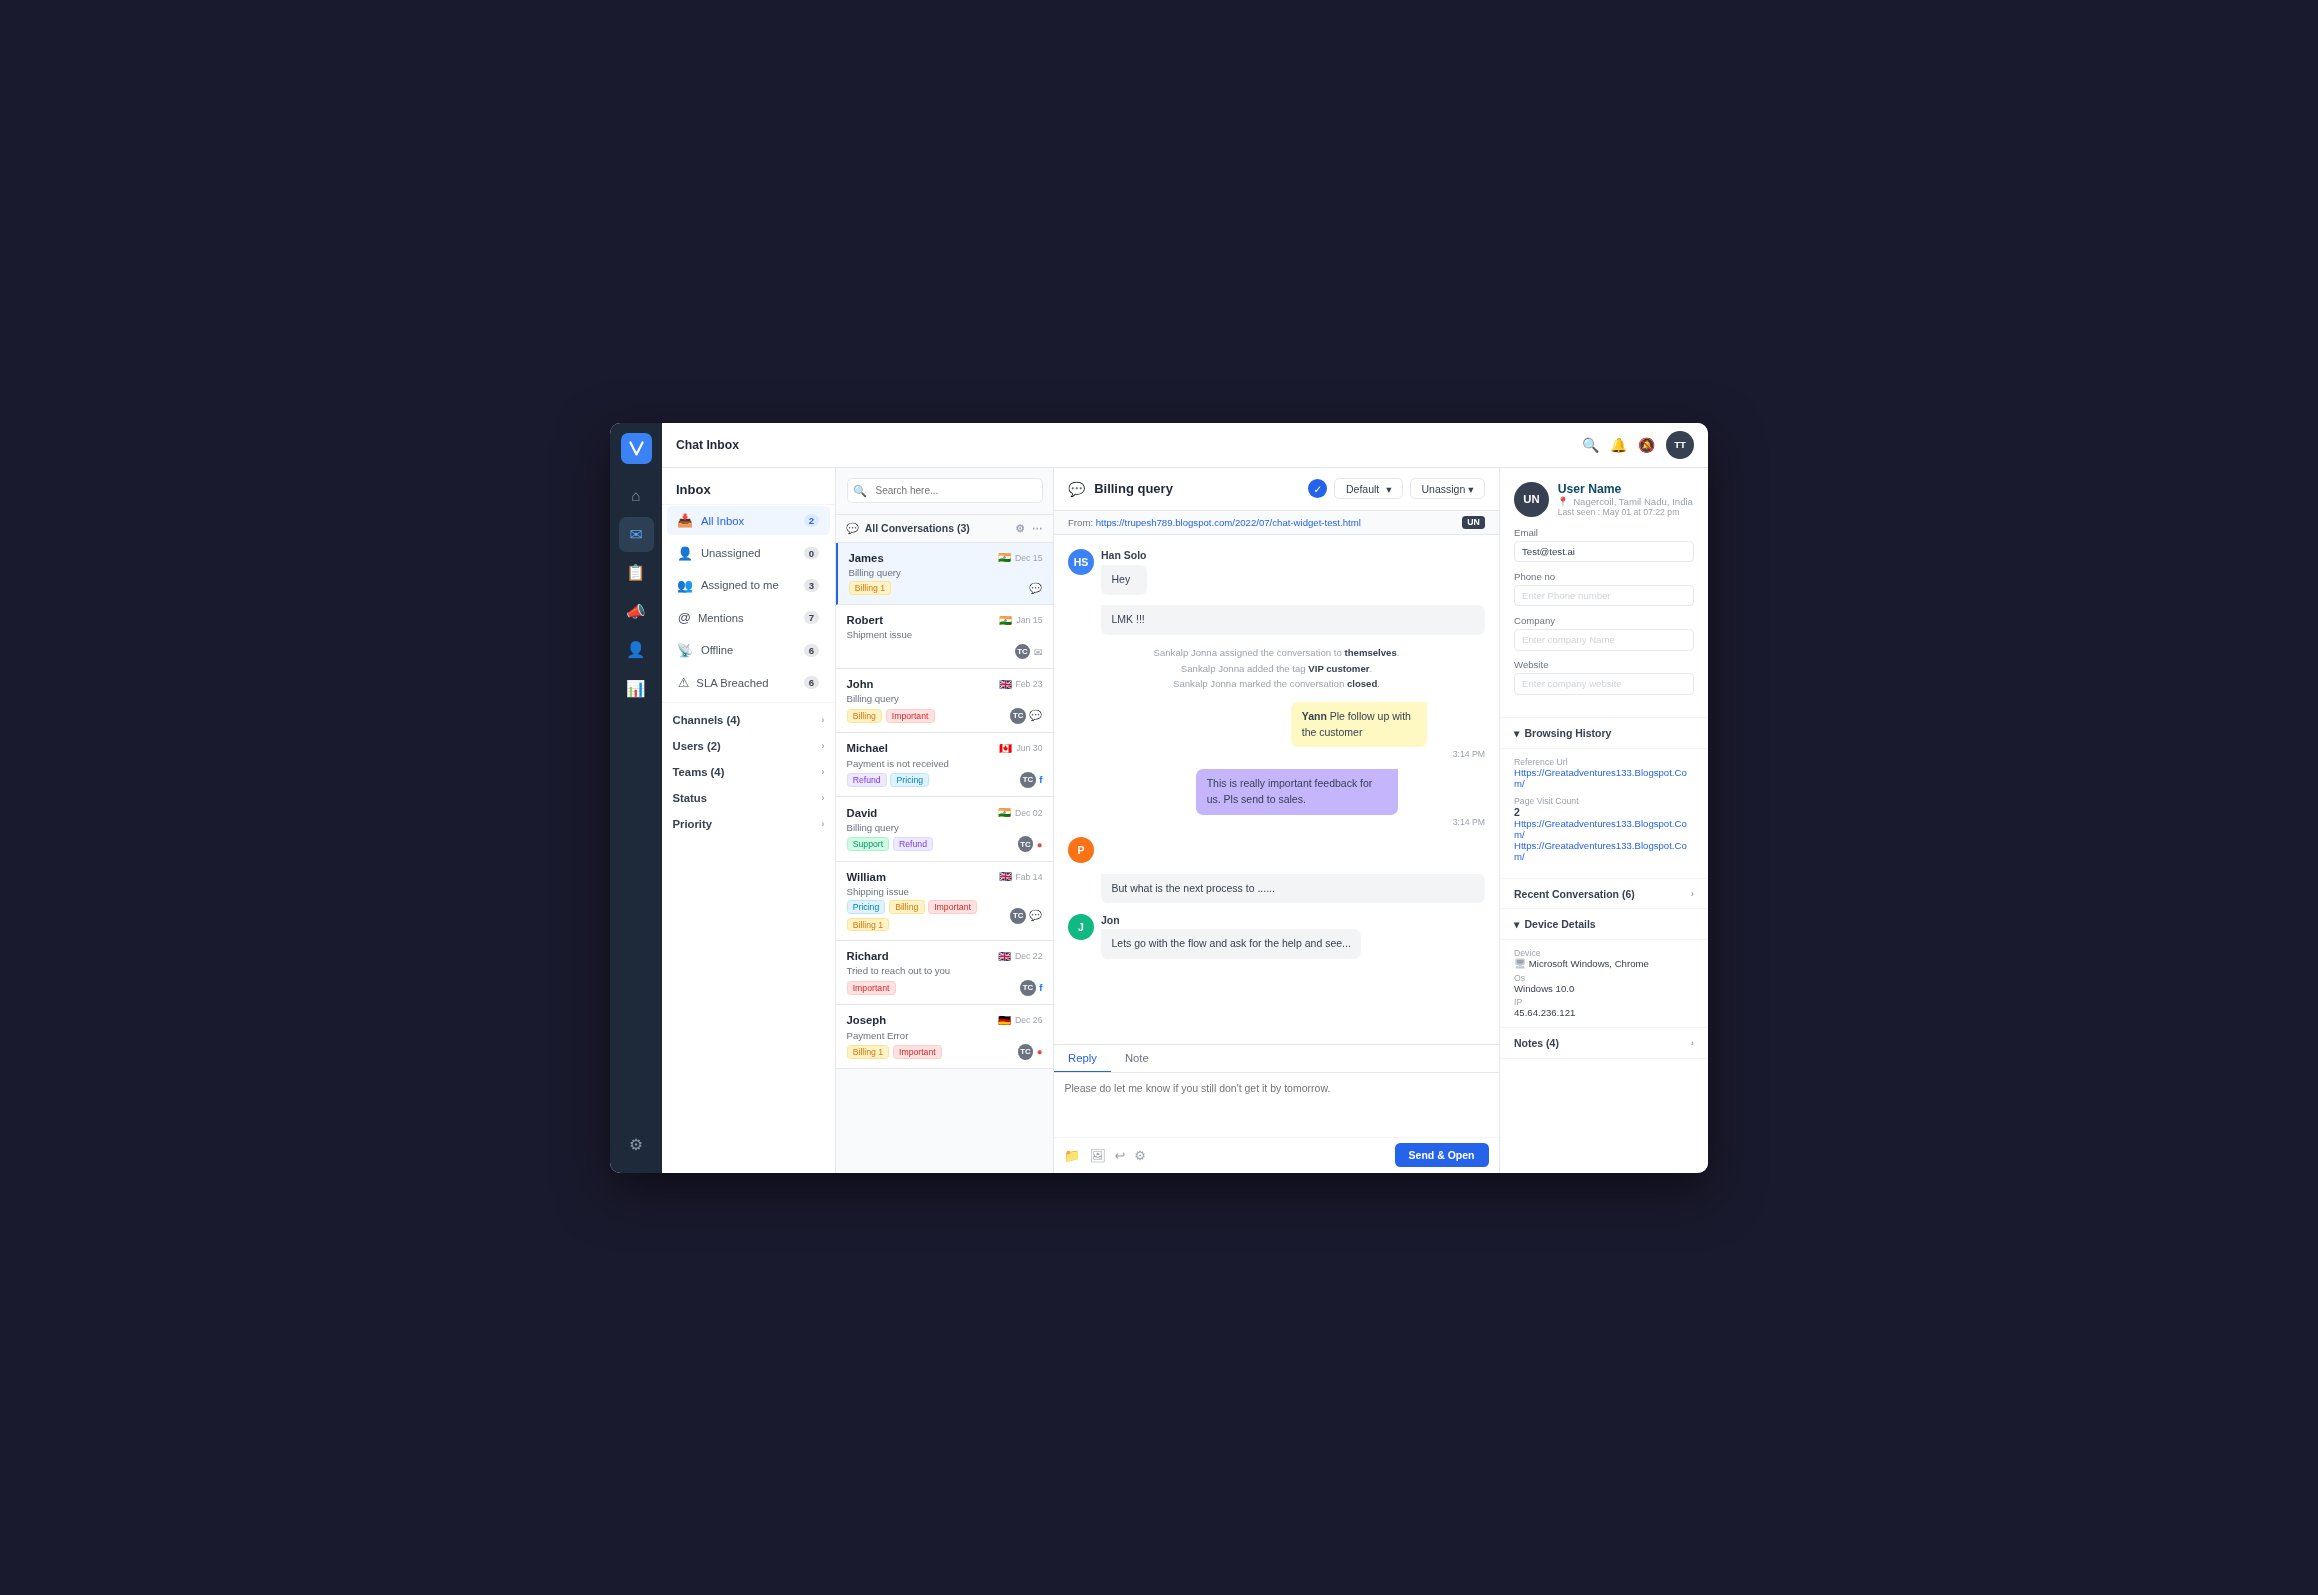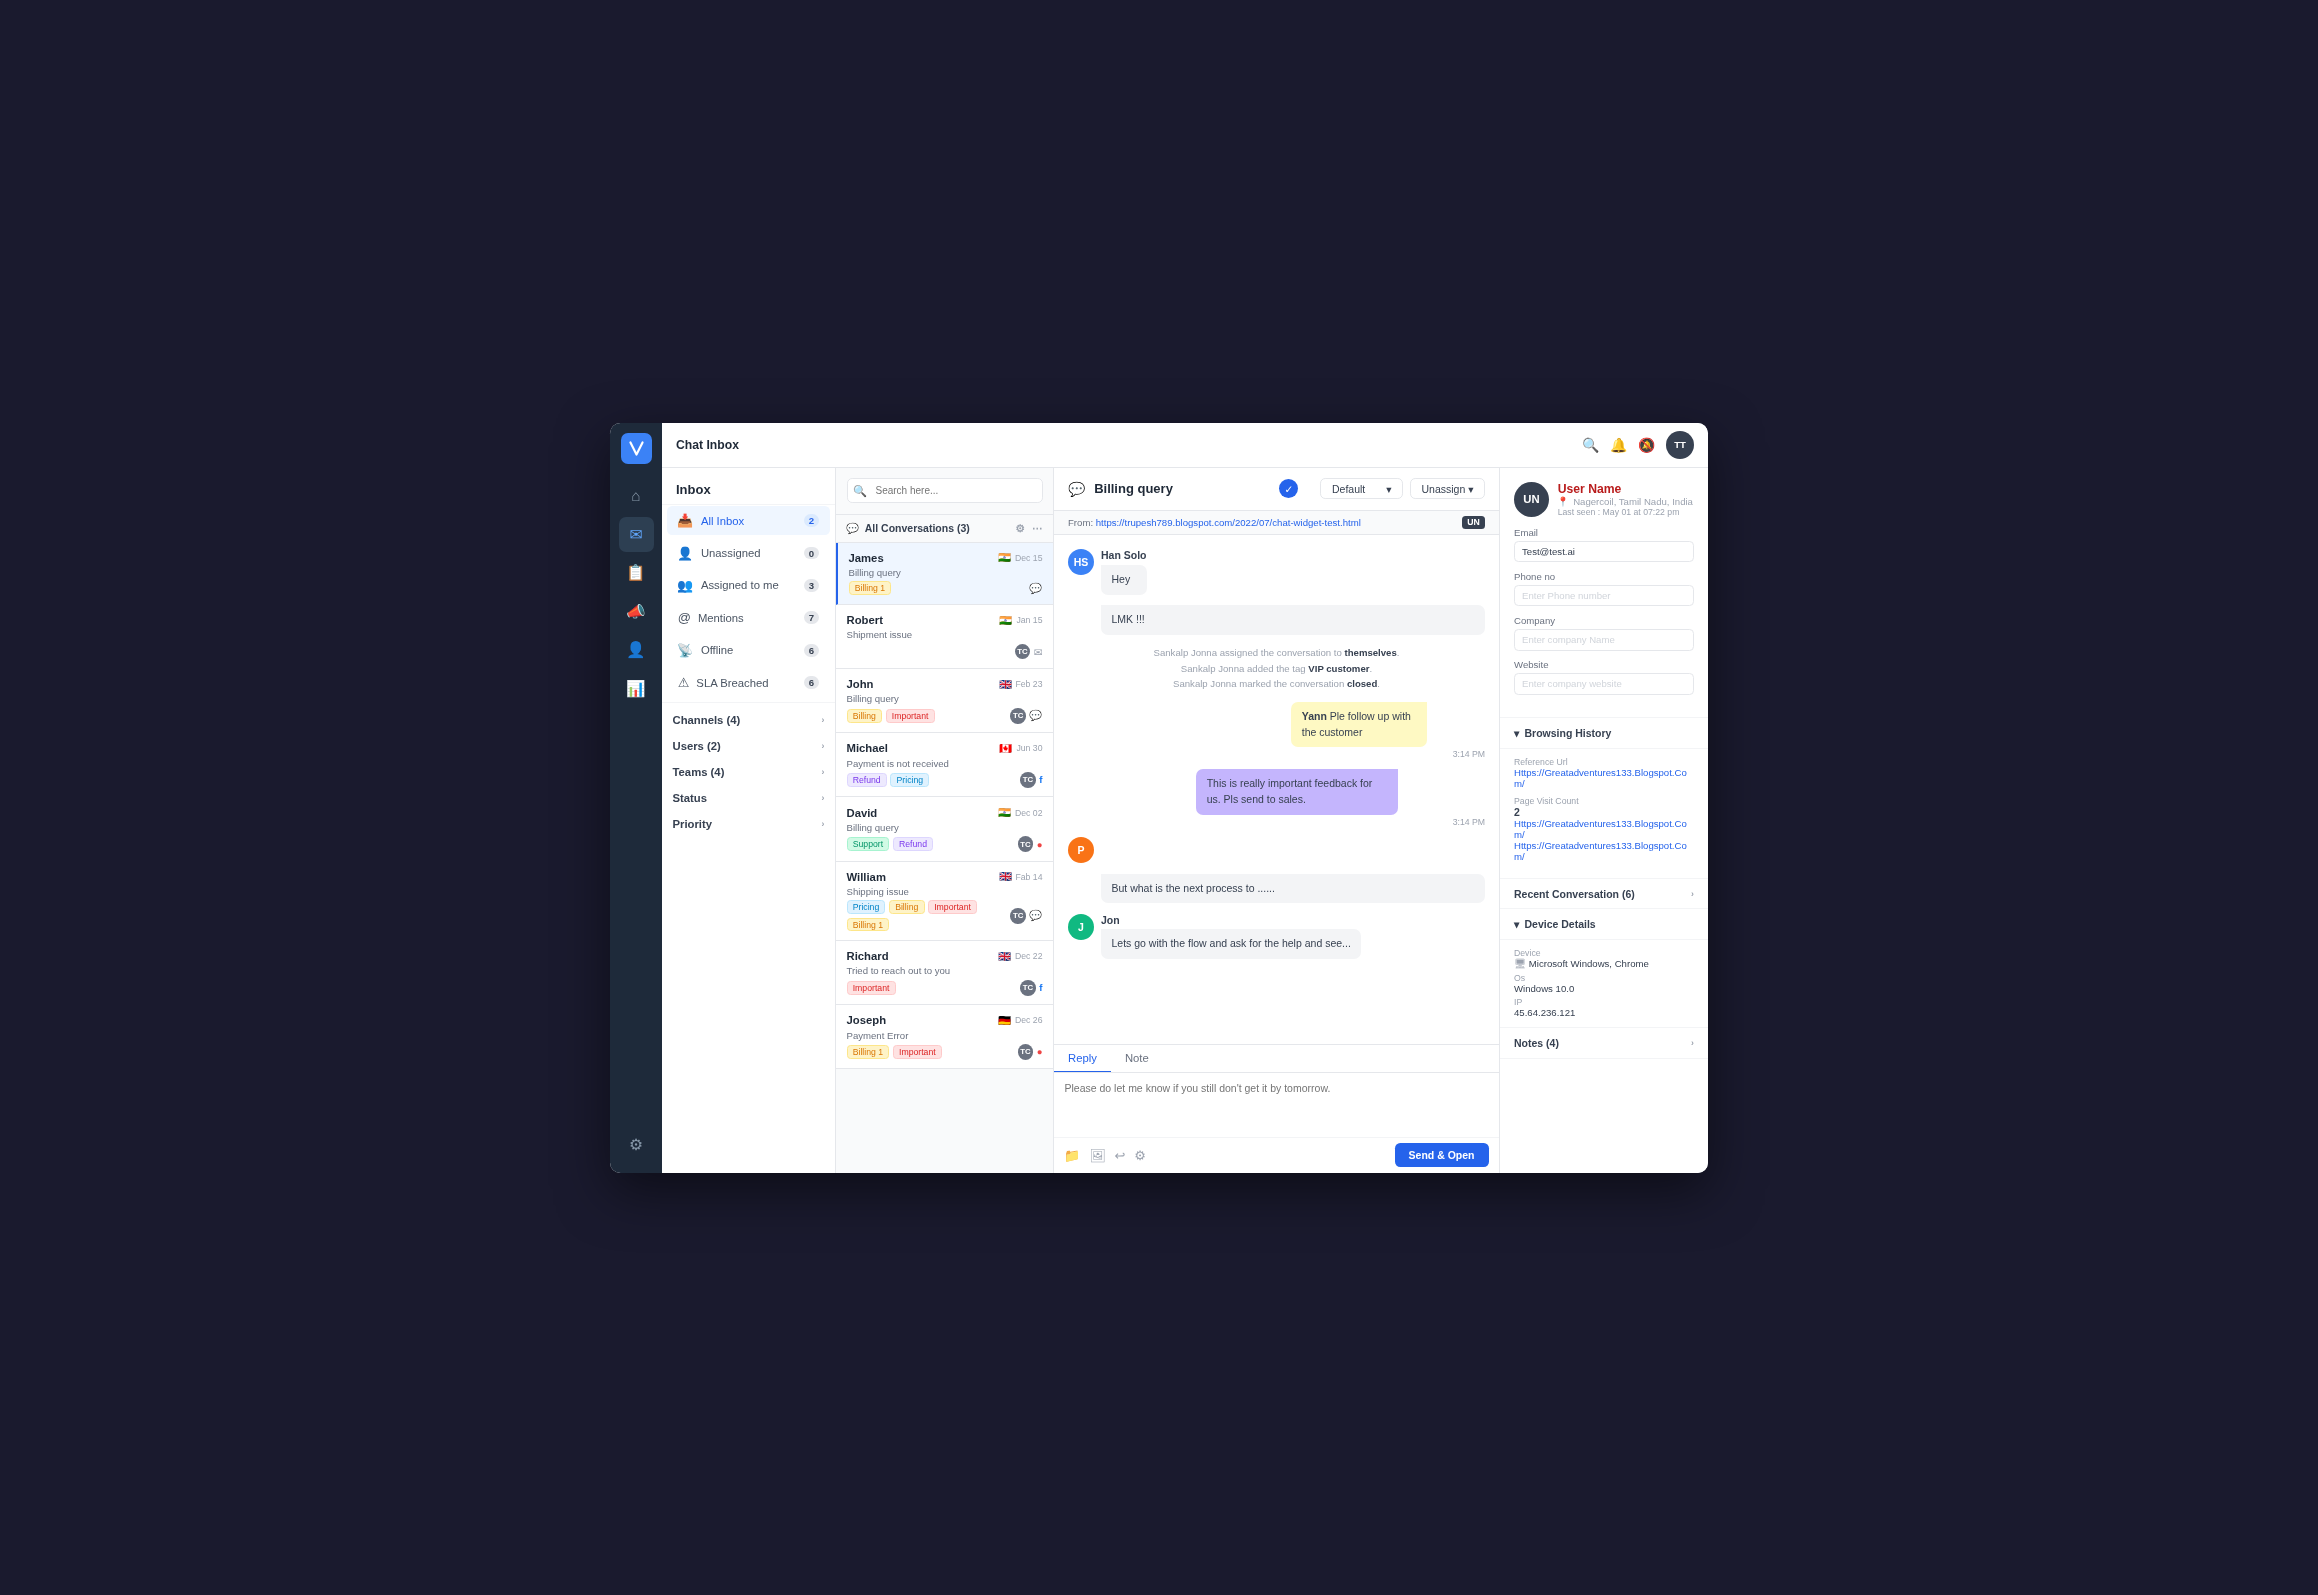--- a/index.html
+++ b/index.html
@@ -228,22 +228,21 @@
     .btn-default {
       padding: 3.5px 10.5px;
       border: 0.9px solid #e5e7eb;
       border-radius: 5.2px;
       font-size: 10.5px;
       color: #374151;
       cursor: pointer;
       background: white;
       display: flex;
       align-items: flex-start;
-      gap: 21px;
-      margin-left: 15px;
+      gap: 7px;
     }
     .btn-unassign {
       padding: 3.5px 10.5px;
       border: 0.9px solid #e5e7eb;
       border-radius: 5.2px;
       font-size: 10.5px;
       color: #374151;
       cursor: pointer;
       background: white;
     }
@@ -399,21 +398,21 @@
       width: 35px; height: 35px;
       border-radius: 50%;
       background: #374151;
       display: flex;
       align-items: center;
       justify-content: center;
       font-size: 11.3px;
       font-weight: 700;
       color: white;
     }
-    .user-name { font-size: 12.2px; font-weight: 600; color: #b91c1c; }
+    .user-name { font-size: 12.2px; font-weight: 600; color: #0c4a6e; }
     .user-location { font-size: 9.6px; color: #9ca3af; display: flex; align-items: center; gap: 3.5px; }
     .field-group { margin-bottom: 8.7px; }
     .field-label { font-size: 9.6px; color: #6b7280; margin-bottom: 2.6px; }
     .field-input {
       width: 100%;
       padding: 4.4px 7px;
       border: 0.9px solid #e5e7eb;
       border-radius: 4.4px;
       font-size: 9.6px;
       color: #374151;

